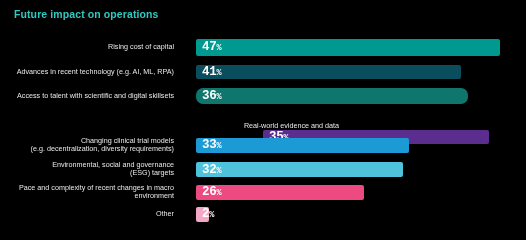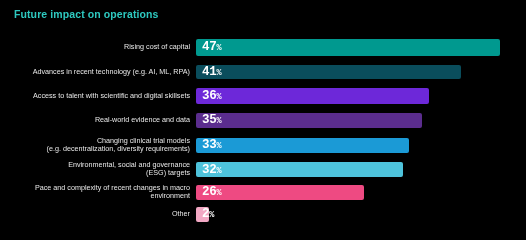--- a/index.html
+++ b/index.html
@@ -34,21 +34,21 @@
   }
   .bar-row {
     position: absolute;
     left: 0;
     width: 526px;
     display: flex;
     align-items: center;
   }
   .cat-label {
     width: 196px;
-    padding-right: 6px;
+    padding-right: 22px;
     box-sizing: border-box;
     text-align: right;
     font-size: 7.2px;
     line-height: 8.4px;
     color: #E8E8E8;
     white-space: pre-line;
     flex: 0 0 auto;
   }
   .bar-wrap {
     position: relative;
@@ -99,26 +99,26 @@
         <div class="cat-label">Advances in recent technology (e.g. AI, ML, RPA)</div>
         <div class="bar-wrap" style="height: 14px;">
           <div class="bar" style="width: 265.191px; background: rgb(10, 77, 92);">
             <span class="bar-value">41<span class="pct">%</span></span>
           </div>
         </div>
       </div>
       <div class="bar-row" style="top: 57px; height: 22px;">
         <div class="cat-label">Access to talent with scientific and digital skillsets</div>
         <div class="bar-wrap" style="height: 16px;">
-          <div class="bar" style="width: 233px; background: #6d28d9;">
+          <div class="bar" style="width: 272px; background: #0f766e; border-radius: 7px;">
             <span class="bar-value">36<span class="pct">%</span></span>
           </div>
         </div>
       </div>
-      <div class="bar-row" style="top: 81px; height: 22px;">
+      <div class="bar-row" style="top: 94px; height: 22px; flex-direction: column;">
         <div class="cat-label">Real-world evidence and data</div>
         <div class="bar-wrap" style="height: 15px;">
           <div class="bar" style="width: 226.383px; background: rgb(91, 45, 142);">
             <span class="bar-value">35<span class="pct">%</span></span>
           </div>
         </div>
       </div>
       <div class="bar-row" style="top: 104px; height: 26px;">
         <div class="cat-label">Changing clinical trial models
 (e.g. decentralization, diversity requirements)</div>

